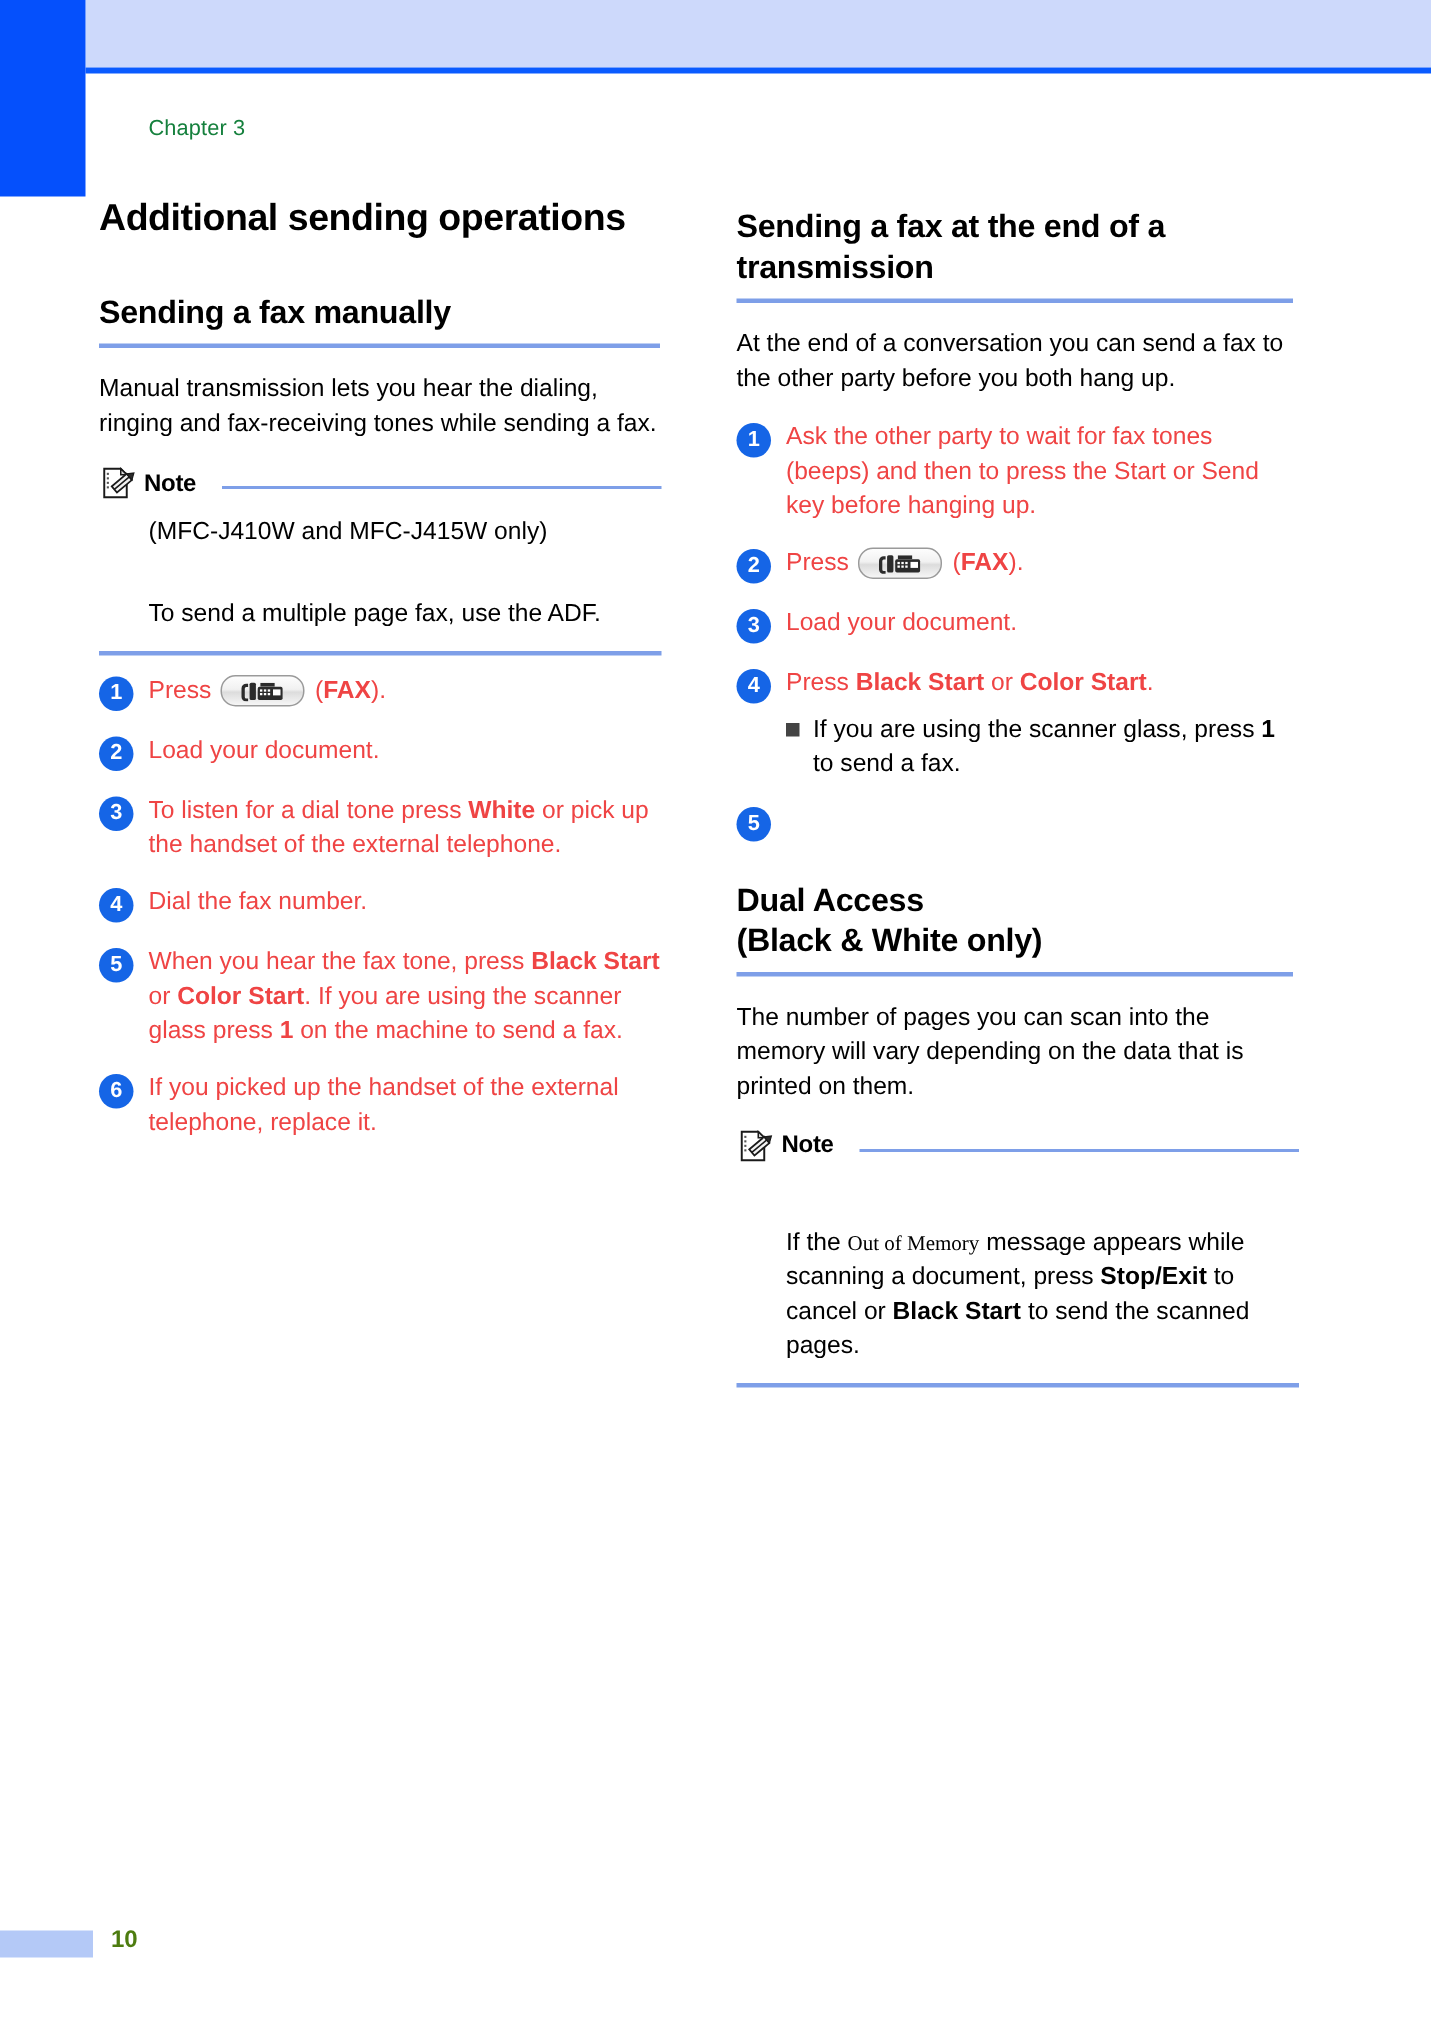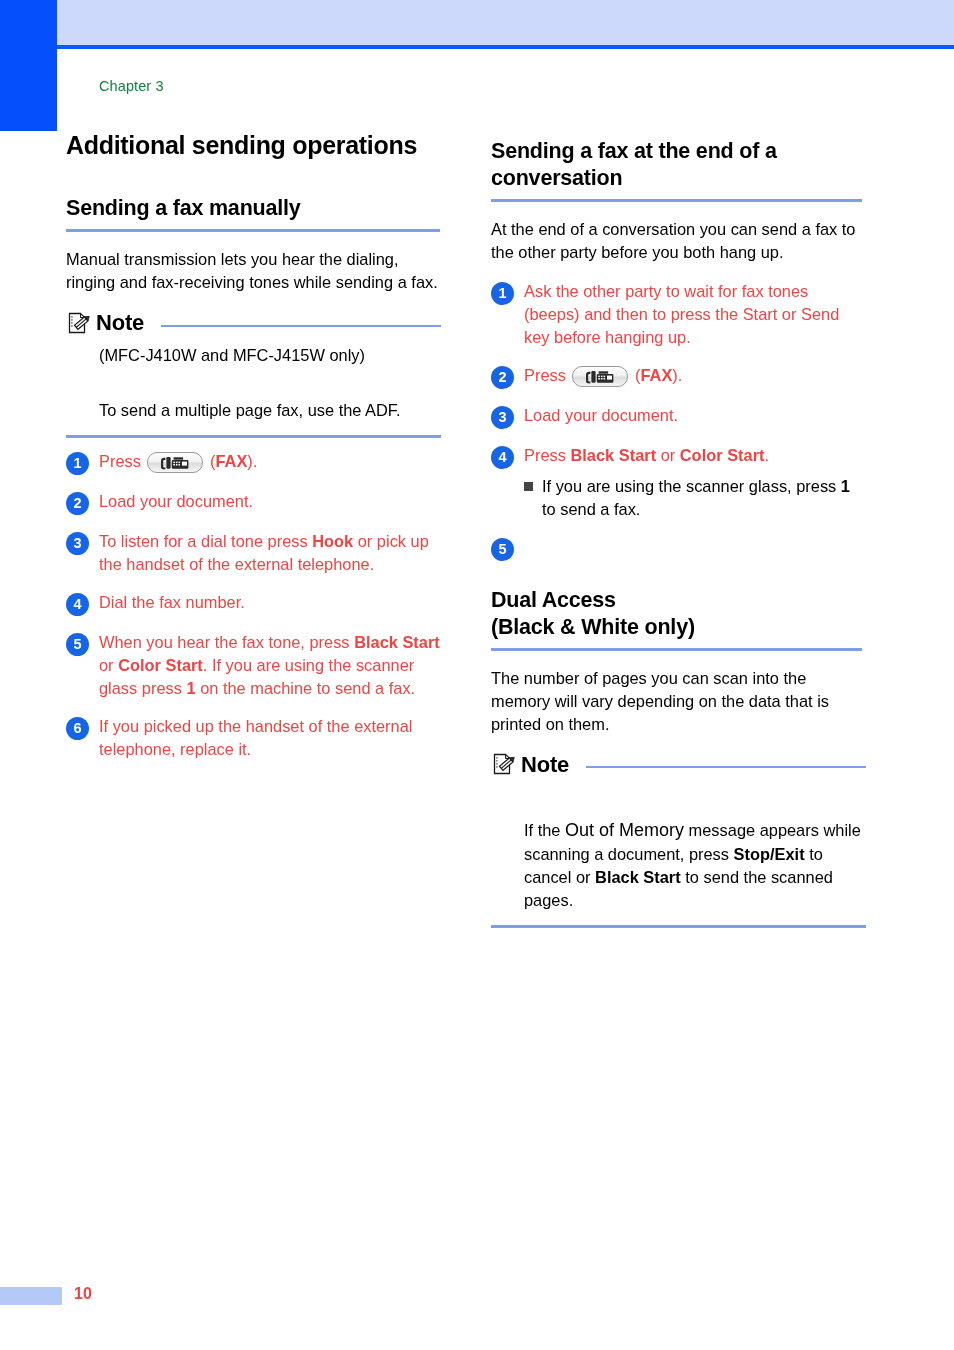--- a/index.html
+++ b/index.html
@@ -58,21 +58,21 @@
     width: 62px;
     height: 18px;
     background: #b4c9f7;
   }
   .page-number {
     position: absolute;
     left: 74px;
     top: 1285px;
     font-size: 16px;
     font-weight: bold;
-    color: #ef4444;
+    color: #4d7c0f;
   }
 
   
   .col {
     position: absolute;
     top: 130px;
     width: 375px;
   }
   .col-left  { left: 66px; }
   .col-right { left: 491px; top: 138px; }
@@ -106,42 +106,42 @@
   
   p.body {
     font-size: 16.4px;
     line-height: 1.4;
     margin: 0 0 16px 0;
     color: #000;
   }
   p.body:last-child { margin-bottom: 0; }
   b { font-weight: bold; }
   .mono {
-    font-family: Liberation Sans, sans-serif;
-    font-size: 18px;
+    font-family: Liberation Serif, serif;
+    font-size: 14px;
   }
 
   
   .note {
     margin: 6px 0 12px 0;
     position: relative;
   }
   .note-head {
     display: flex;
     align-items: center;
     gap: 5px;
   }
   .note-icon {
     width: 25px;
     height: 25px;
     flex: 0 0 auto;
     display: block;
   }
   .note-title {
-    font-size: 22px;
+    font-size: 16px;
     font-weight: bold;
     color: #000;
     letter-spacing: -0.2px;
     white-space: nowrap;
   }
   .note-head-rule {
     flex: 1 1 auto;
     height: 2px;
     background: #7e9fe8;
     margin-left: 12px;
@@ -310,21 +310,21 @@
       </li>
       <li>
         <span class="step-num">2</span>
         <div style="flex: 1 1 auto;">
           <div class="step-text">Load your document.</div>
         </div>
       </li>
       <li>
         <span class="step-num">3</span>
         <div style="flex: 1 1 auto;">
-          <div class="step-text">To listen for a dial tone press <b>Hook</b> or pick up the handset of the external telephone.</div>
+          <div class="step-text">To listen for a dial tone press <b>White</b> or pick up the handset of the external telephone.</div>
         </div>
       </li>
       <li>
         <span class="step-num">4</span>
         <div style="flex: 1 1 auto;">
           <div class="step-text">Dial the fax number.</div>
         </div>
       </li>
       <li>
         <span class="step-num">5</span>
@@ -337,21 +337,21 @@
         <div style="flex: 1 1 auto;">
           <div class="step-text">If you picked up the handset of the external telephone, replace it.</div>
         </div>
       </li>
     </ol>
 
 </div>
 
 <div class="col col-right">
 
-  <h2 class="section">Sending a fax at the end of a conversation</h2>
+  <h2 class="section">Sending a fax at the end of a transmission</h2>
   <div class="section-rule w-right"></div>
 
   <p class="body">At the end of a conversation you can send a fax to the other party before you both hang up.</p>
 
   <ol class="steps" id="right-steps">
       <li>
         <span class="step-num">1</span>
         <div style="flex: 1 1 auto;">
           <div class="step-text">Ask the other party to wait for fax tones (beeps) and then to press the Start or Send key before hanging up.</div>
         </div>

